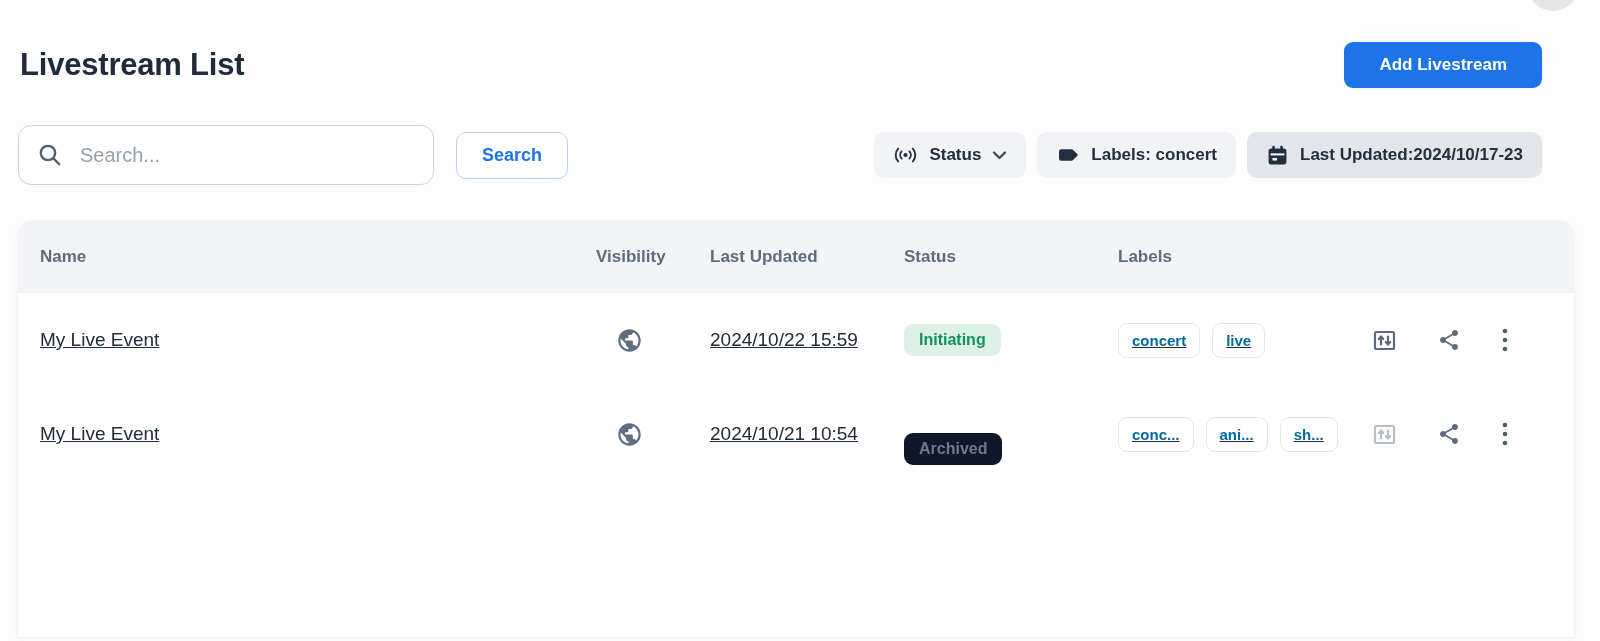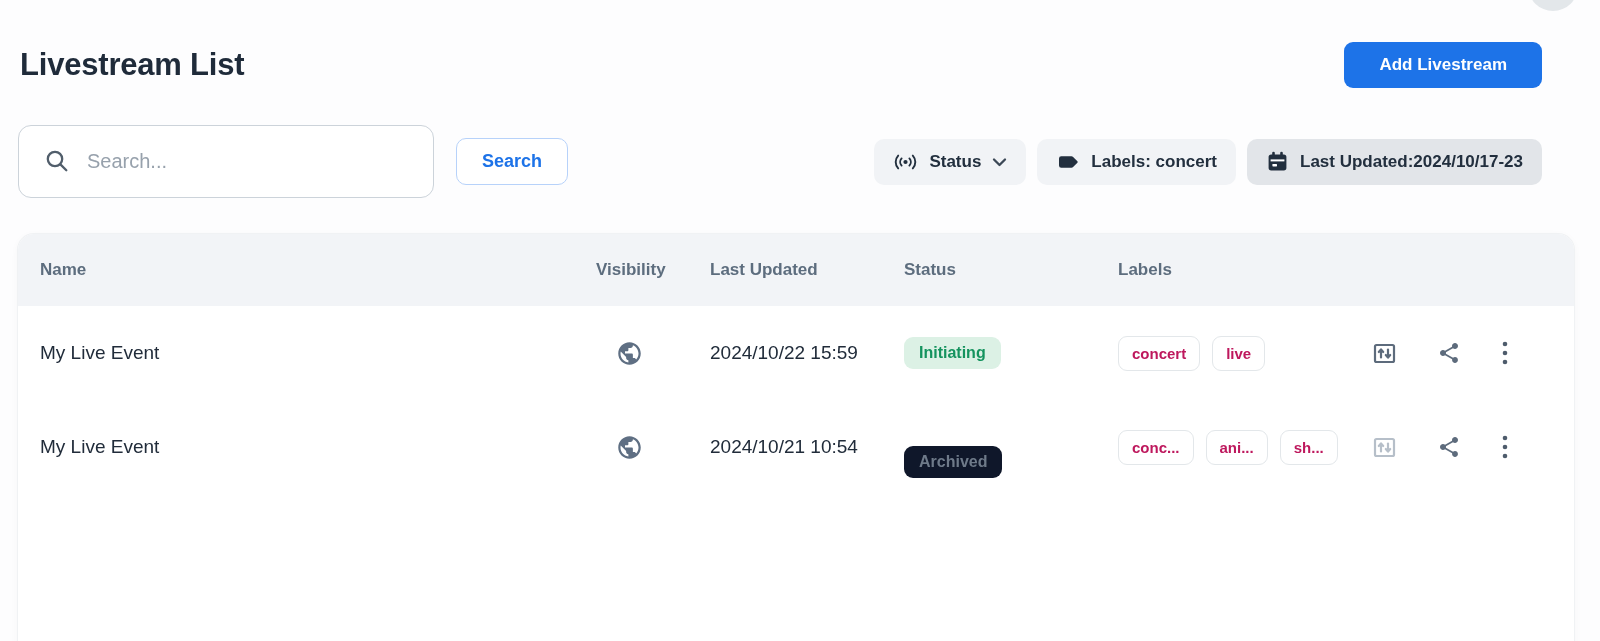--- a/index.html
+++ b/index.html
@@ -19,22 +19,22 @@
   .page-title { font-size:31px; font-weight:700; color:#1f2b3a; letter-spacing:-0.2px; }
   .add-btn {
     background:#1d73e8; color:#fff; border:none; border-radius:9px;
     font-family:inherit; font-size:17px; font-weight:700;
     padding:13px 35px; cursor:pointer;
   }
   .toolbar-row {
     display:flex; align-items:center; margin:37px 58px 0 18px;
   }
   .search-wrap {
-    width:416px; height:73px; border:1px solid #ccd3da; border-radius:13px;
-    display:flex; align-items:center; padding:0 25px; background:#fff;
+    width:416px; height:60px; border:1px solid #ccd3da; border-radius:13px;
+    display:flex; align-items:center; padding:0 18px; background:#fff;
   }
   .search-wrap svg { flex:0 0 auto; margin-right:16px; }
   .search-input {
     border:none; outline:none; font-family:inherit; font-size:20px;
     color:#212c3a; width:100%; background:transparent;
   }
   .search-input::placeholder { color:#97a1ac; }
   .search-btn {
     margin-left:22px; height:47px; padding:0 25px; background:#fff;
     border:1px solid #b7d2fa; border-radius:10px; color:#1d73e8;
@@ -57,32 +57,32 @@
     overflow:hidden;
   }
   .grid-row {
     display:grid;
     grid-template-columns:556px 114px 194px 214px 245px 1fr;
     align-items:center; padding-left:22px;
   }
   .thead {
     background:#f2f4f7; height:72px; font-size:17px; font-weight:700; color:#5d6d7e;
   }
-  .trow { height:94px; font-size:19px; color:#212c3a; }
+  .trow { height:94px; font-size:19px; color:#212c3a;text-decoration:underline; }
   .cell-visibility { padding-left:20px; display:flex; align-items:center; }
   .badge {
     display:inline-block; font-size:16px; font-weight:700;
     padding:7px 15px; border-radius:9px;
   }
   .badge--initiating { background:#dcf1e5; color:#14935e; }
   .badge--archived  { background:#0f172a; color:#6e7a89;margin-top:29px; }
   .label-chips { display:flex; align-items:center; gap:12px; }
   .label-chip {
     background:#fff; border:1px solid #e3e7ea; border-radius:9px;
-    padding:8px 13px; font-size:15px; font-weight:700; color:#be185d; white-space:nowrap;
+    padding:8px 13px; font-size:15px; font-weight:700; color:#0369a1; white-space:nowrap;
   }
   .actions {
     display:flex; align-items:center; justify-content:flex-end;
     gap:39px; padding-right:64px;
   }
   .icon-btn { background:none; border:none; cursor:pointer; display:flex; align-items:center; padding:0; }
   .ic { color:#5d6b7c; }
   .ic-disabled { color:#b6bfc9; }
 </style>
 </head>

